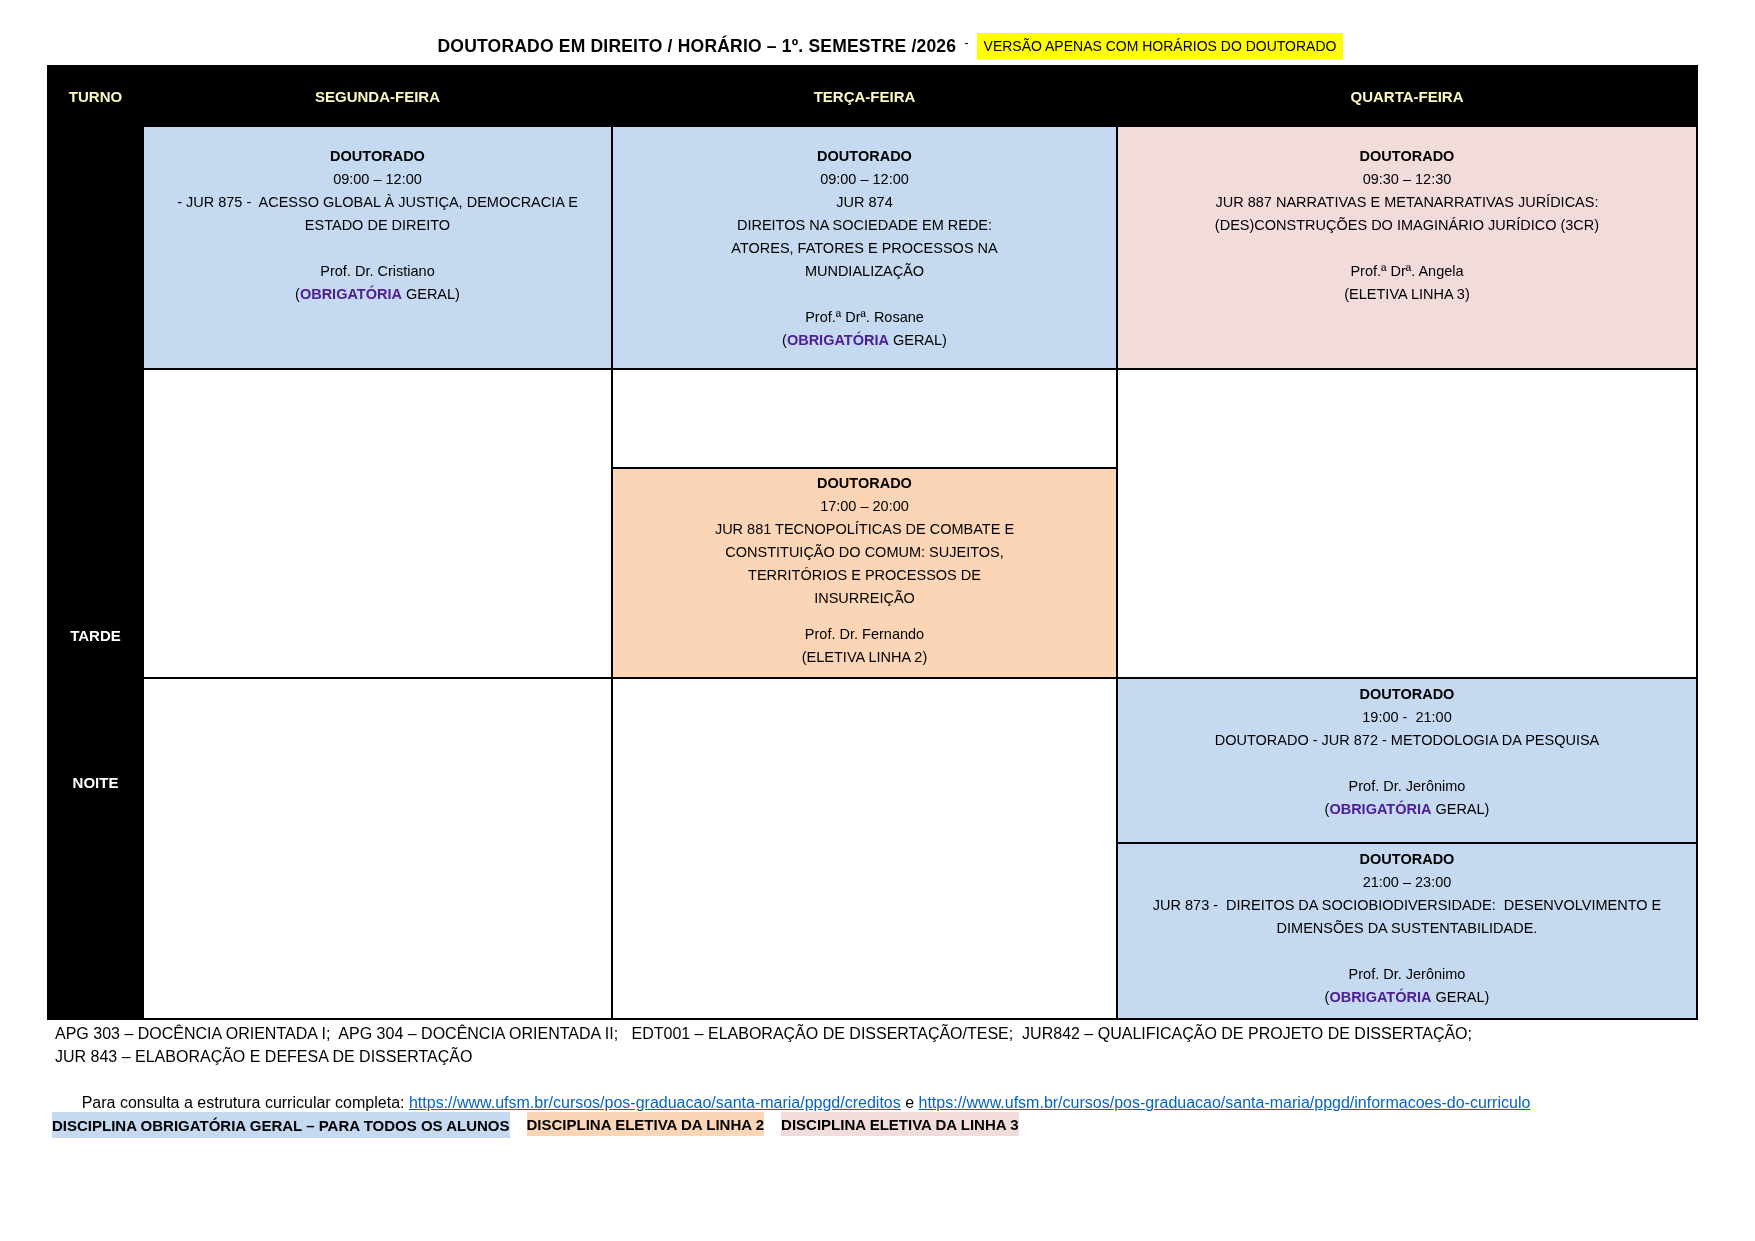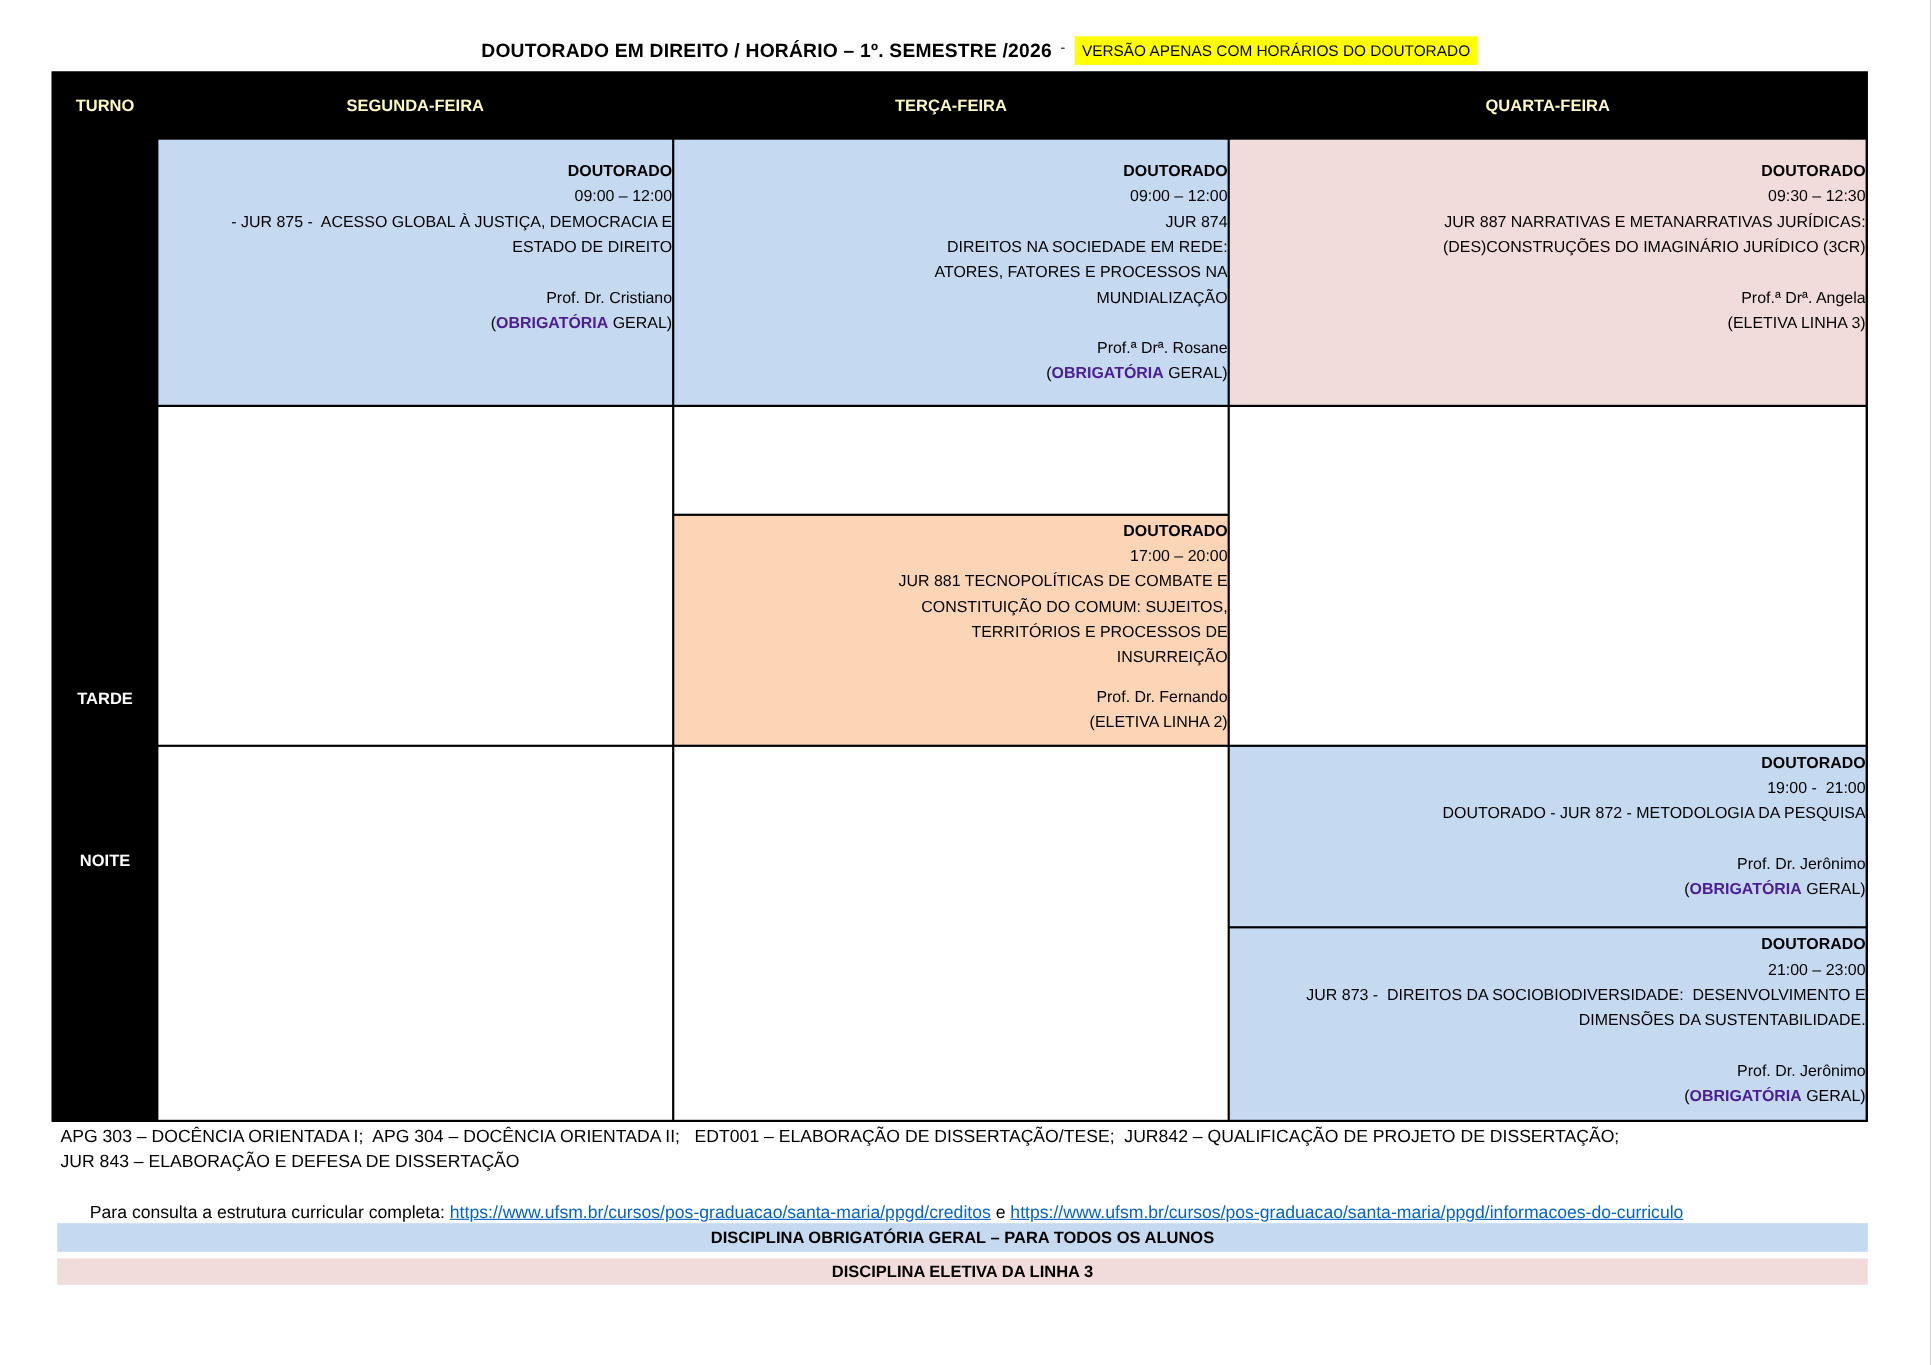--- a/index.html
+++ b/index.html
@@ -19,21 +19,21 @@
          grid-template-rows:58px 241px 97px 208px 163px 174px;
          gap:2px; }
   .hcell { background:#000; color:#fef9c3; font-weight:bold; font-size:15px;
            display:flex; align-items:center; justify-content:center; }
   .turno { background:#000; color:#fff; font-weight:bold; font-size:15px;
            display:flex; flex-direction:column; align-items:center; }
   .turno-manha  { grid-row:2; grid-column:1; justify-content:center; padding-bottom:30px; }
   .turno-tarde  { grid-row:3 / span 2; grid-column:1; justify-content:flex-end; padding-bottom:33px; }
   .turno-noite  { grid-row:5 / span 2; grid-column:1; justify-content:flex-start; padding-top:95px; }
 
-  .cell { display:flex; flex-direction:column; align-items:flex-end; text-align:center;
+  .cell { display:flex; flex-direction:column; align-items:center; text-align:center;
           font-size:14.5px; line-height:23px; overflow:hidden; }
   .bg-white  { background:#FFFFFF; }
   .bg-blue   { background:#C5D9F1; }
   .bg-pink   { background:#F2DCDB; }
   .bg-orange { background:#FBD5B5; }
 
   .c-seg-manha { grid-row:2; grid-column:2; padding-top:18px; }
   .c-ter-manha { grid-row:2; grid-column:3; padding-top:18px; }
   .c-qua-manha { grid-row:2; grid-column:4; padding-top:18px; }
   .c-seg-tarde { grid-row:3 / span 2; grid-column:2; }
@@ -48,21 +48,21 @@
   .line { white-space:pre-wrap; min-height:23px; }
   .b  { font-weight:bold; }
   .rb { font-weight:bold; color:#4c1d95; }
 
   
   .footer { position:absolute; left:55px; top:1022px; width:1650px; font-size:16px; line-height:23px; }
   .footer .fline { white-space:pre-wrap; }
   a.doclink { color:#0563C1; text-decoration:underline; cursor:pointer; }
 
   
-  .legend { position:absolute; left:52px; top:1112px; width:1646px; display:flex; flex-direction:column; gap:6px;border-radius:30px; }
+  .legend { position:absolute; left:52px; top:1112px; width:1646px; display:flex; flex-direction:row; gap:17px;border-radius:30px; }
   .legend-row { display:flex; align-items:center; justify-content:center; font-weight:bold; font-size:15px; }
   .legend-row.r0 { height:26px; }
   .legend-row.r1 { height:24px; }
   .legend-row.r2 { height:24px; }
 </style>
 </head>
 <body>
 
 <div id="page">
 
@@ -156,18 +156,21 @@
     <div class="fline">JUR 843 – ELABORAÇÃO E DEFESA DE DISSERTAÇÃO</div>
     <div class="fline">
       <span>Para consulta a estrutura curricular completa: </span><a class="doclink">https://www.ufsm.br/cursos/pos-graduacao/santa-maria/ppgd/creditos</a><span> e </span><a class="doclink">https://www.ufsm.br/cursos/pos-graduacao/santa-maria/ppgd/informacoes-do-curriculo</a>
     </div>
   </div>
 
   <div class="legend">
     <div class="legend-row r0 bg-blue">
         <span>DISCIPLINA OBRIGATÓRIA GERAL – PARA TODOS OS ALUNOS</span>
       </div>
+    <div class="legend-row r1 bg-orange">
+        <span>DISCIPLINA ELETIVA DA LINHA 2</span>
+      </div>
     <div class="legend-row r2 bg-pink">
         <span>DISCIPLINA ELETIVA DA LINHA 3</span>
       </div>
   </div>
 
 </div>
 
 </body></html>

